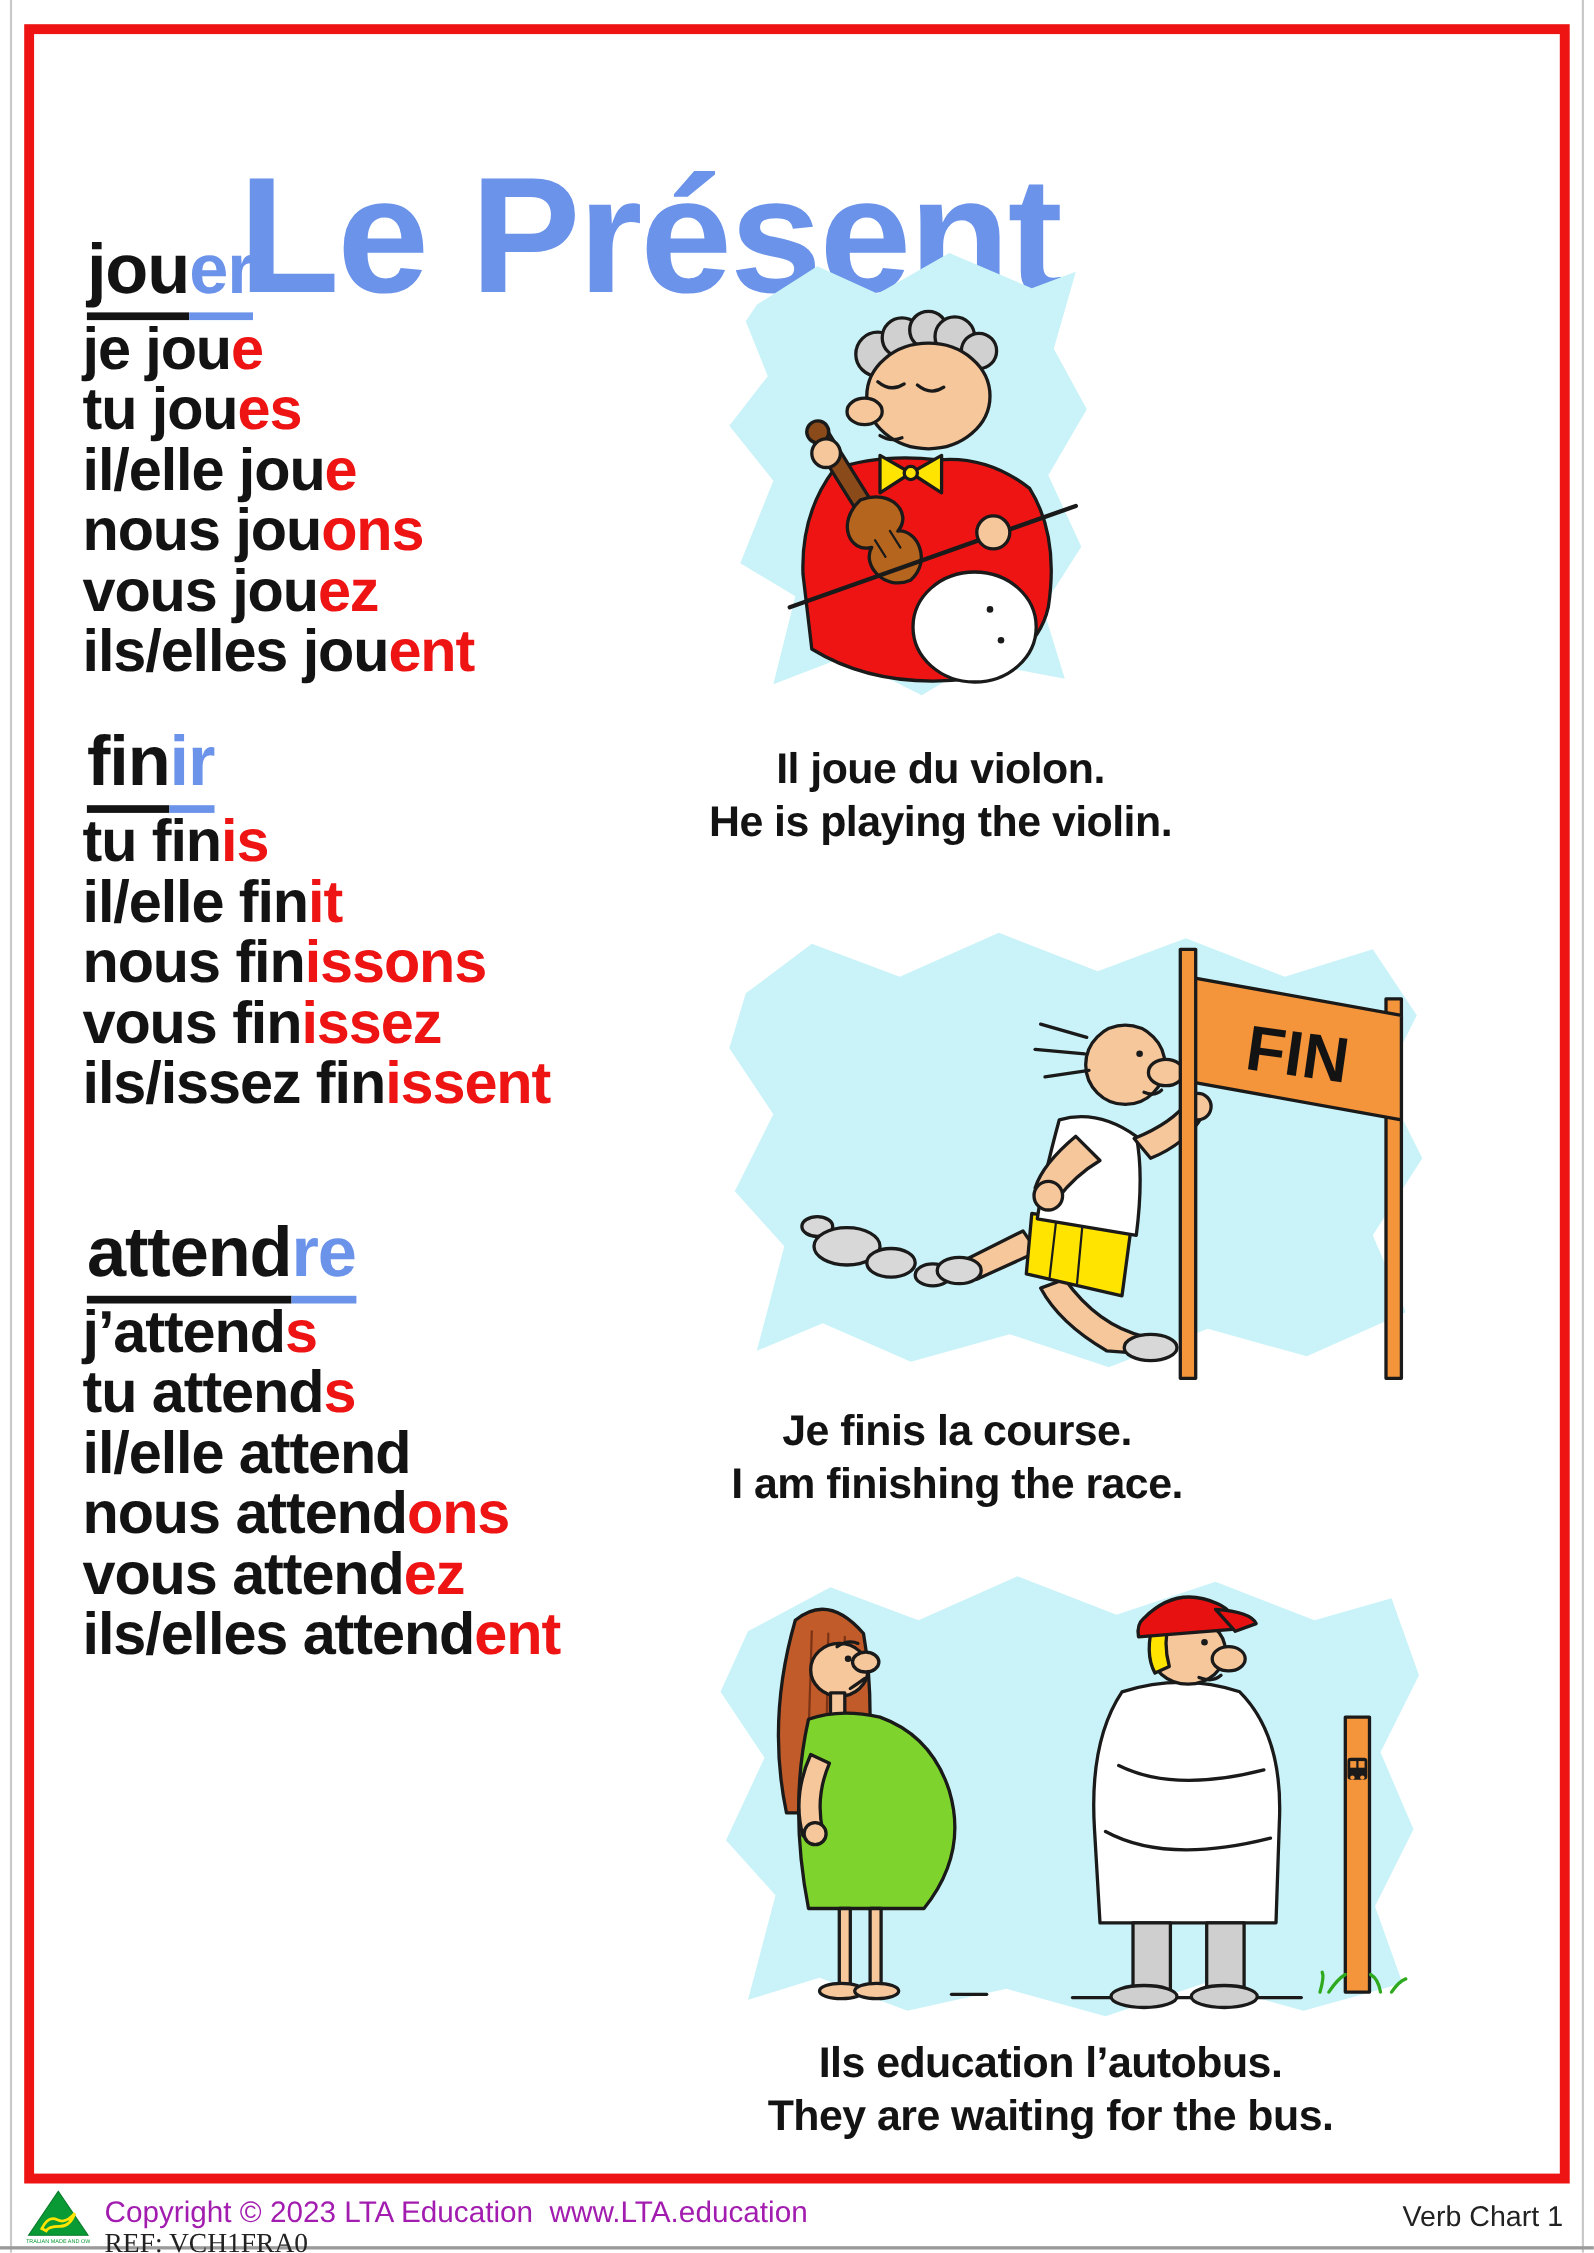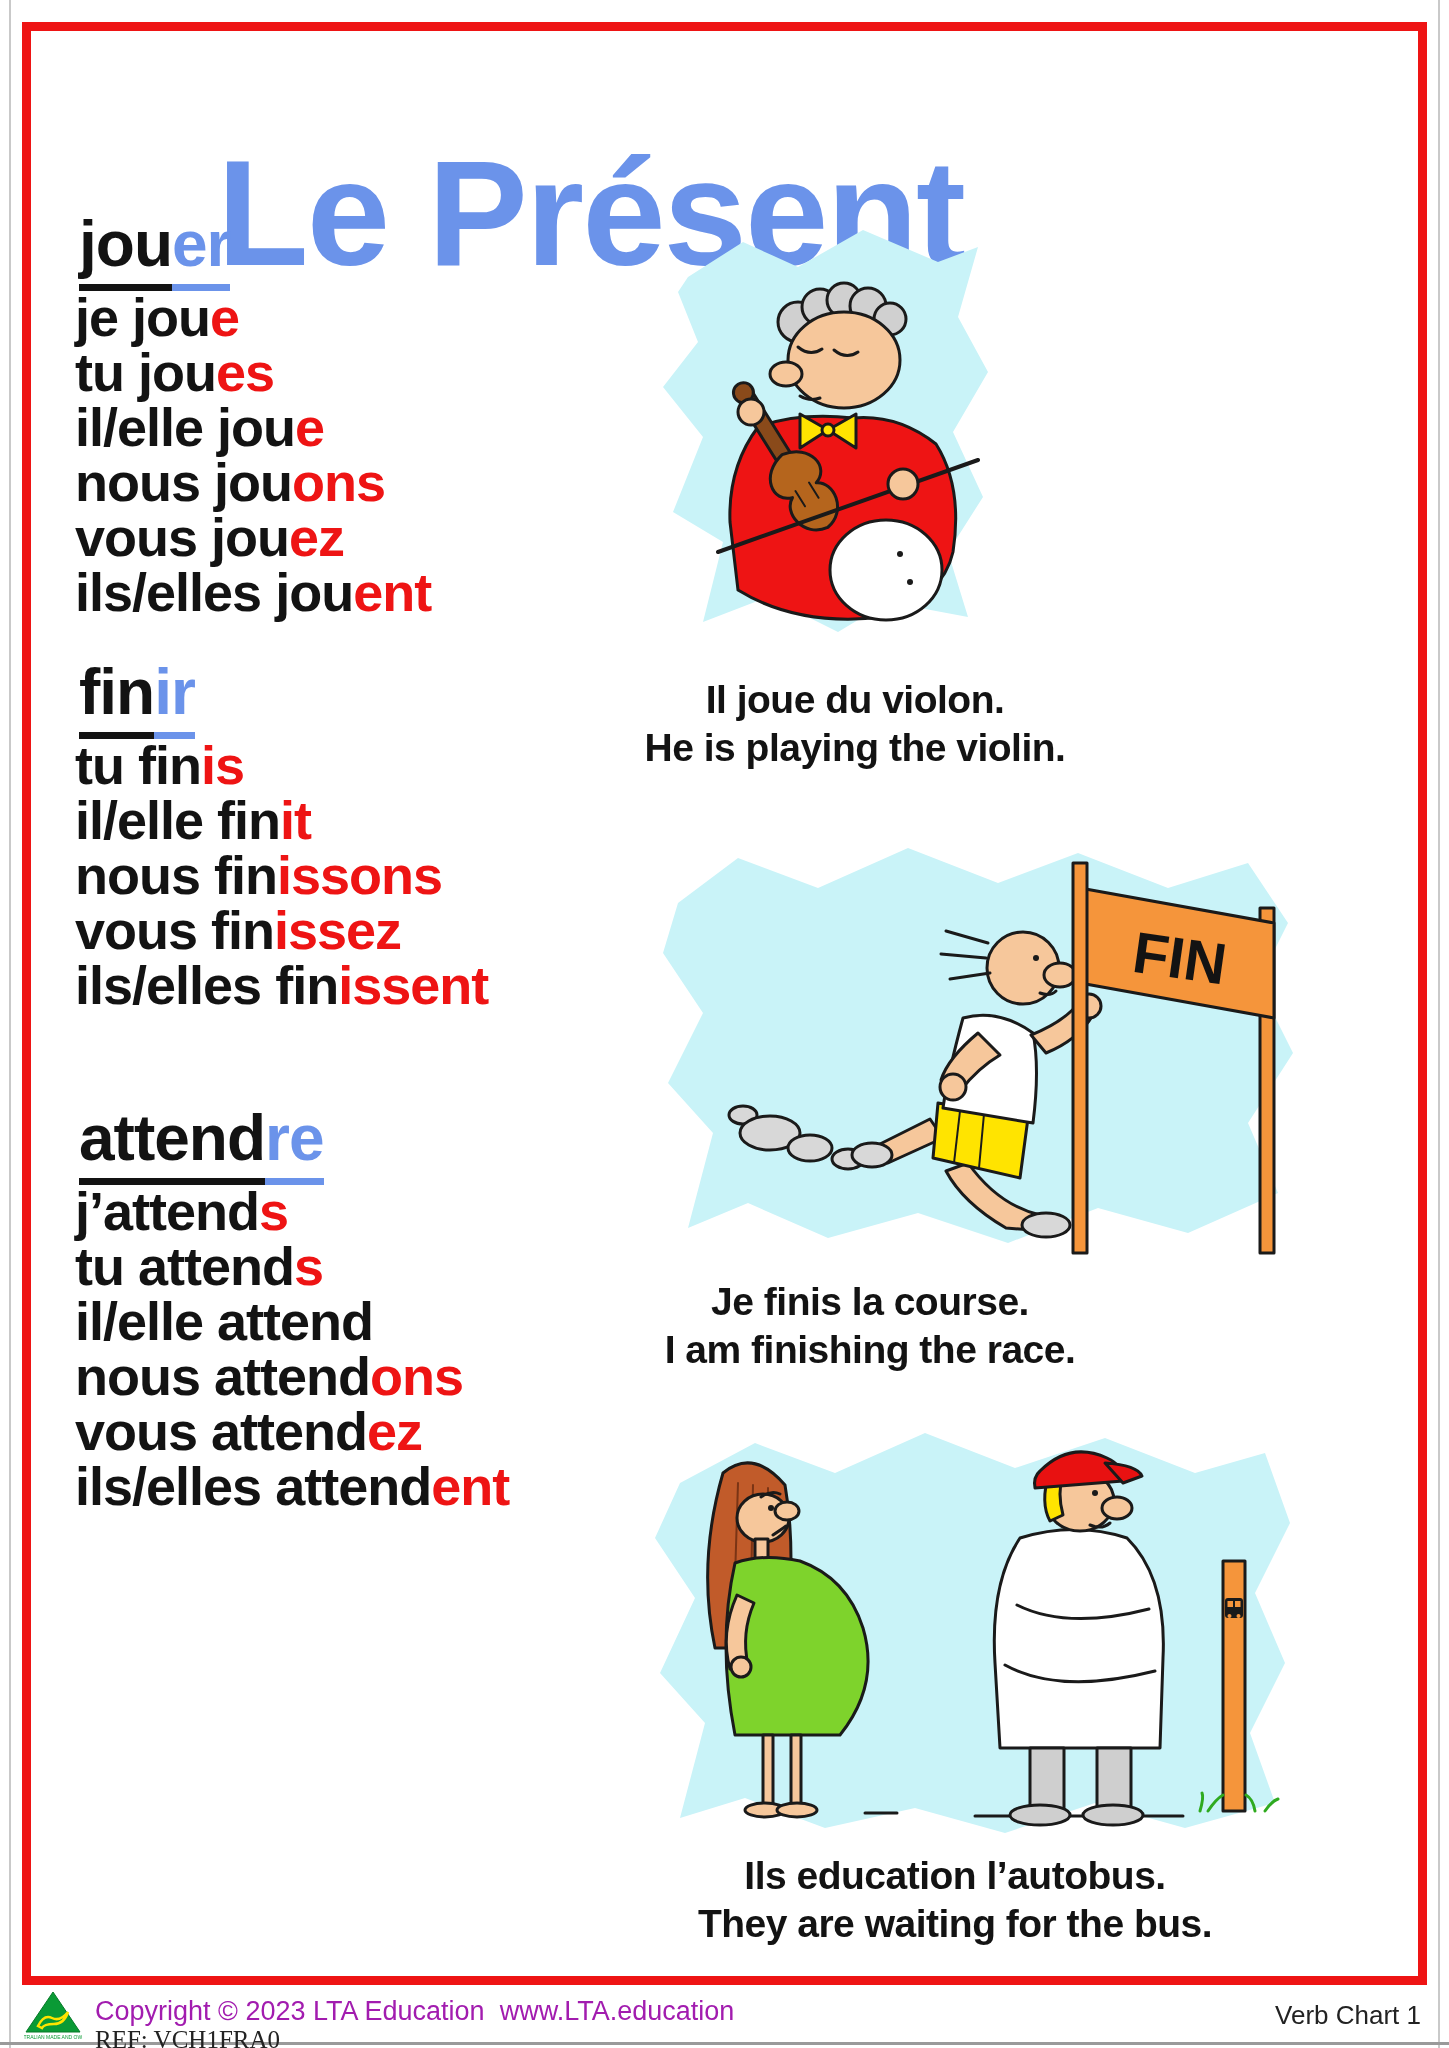--- a/index.html
+++ b/index.html
@@ -66,21 +66,21 @@
   <div class="form-line"><span class="pre">vous jou</span><span class="end">ez</span></div>
   <div class="form-line"><span class="pre">ils/elles jou</span><span class="end">ent</span></div>
 </section>
 
 <section class="verb-block block-finir">
   <h2 class="headword"><span class="stem">fin</span><span class="inf-ending">ir</span></h2>
   <div class="form-line"><span class="pre">tu fin</span><span class="end">is</span></div>
   <div class="form-line"><span class="pre">il/elle fin</span><span class="end">it</span></div>
   <div class="form-line"><span class="pre">nous fin</span><span class="end">issons</span></div>
   <div class="form-line"><span class="pre">vous fin</span><span class="end">issez</span></div>
-  <div class="form-line"><span class="pre">ils/elles fin</span><span class="end">issent</span></div>
+  <div class="form-line"><span class="pre">ils/issez fin</span><span class="end">issent</span></div>
 </section>
 
 <section class="verb-block block-attendre">
   <h2 class="headword"><span class="stem">attend</span><span class="inf-ending">re</span></h2>
   <div class="form-line"><span class="pre">j’attend</span><span class="end">s</span></div>
   <div class="form-line"><span class="pre">tu attend</span><span class="end">s</span></div>
   <div class="form-line"><span class="pre">il/elle attend</span><span class="end"></span></div>
   <div class="form-line"><span class="pre">nous attend</span><span class="end">ons</span></div>
   <div class="form-line"><span class="pre">vous attend</span><span class="end">ez</span></div>
   <div class="form-line"><span class="pre">ils/elles attend</span><span class="end">ent</span></div>

